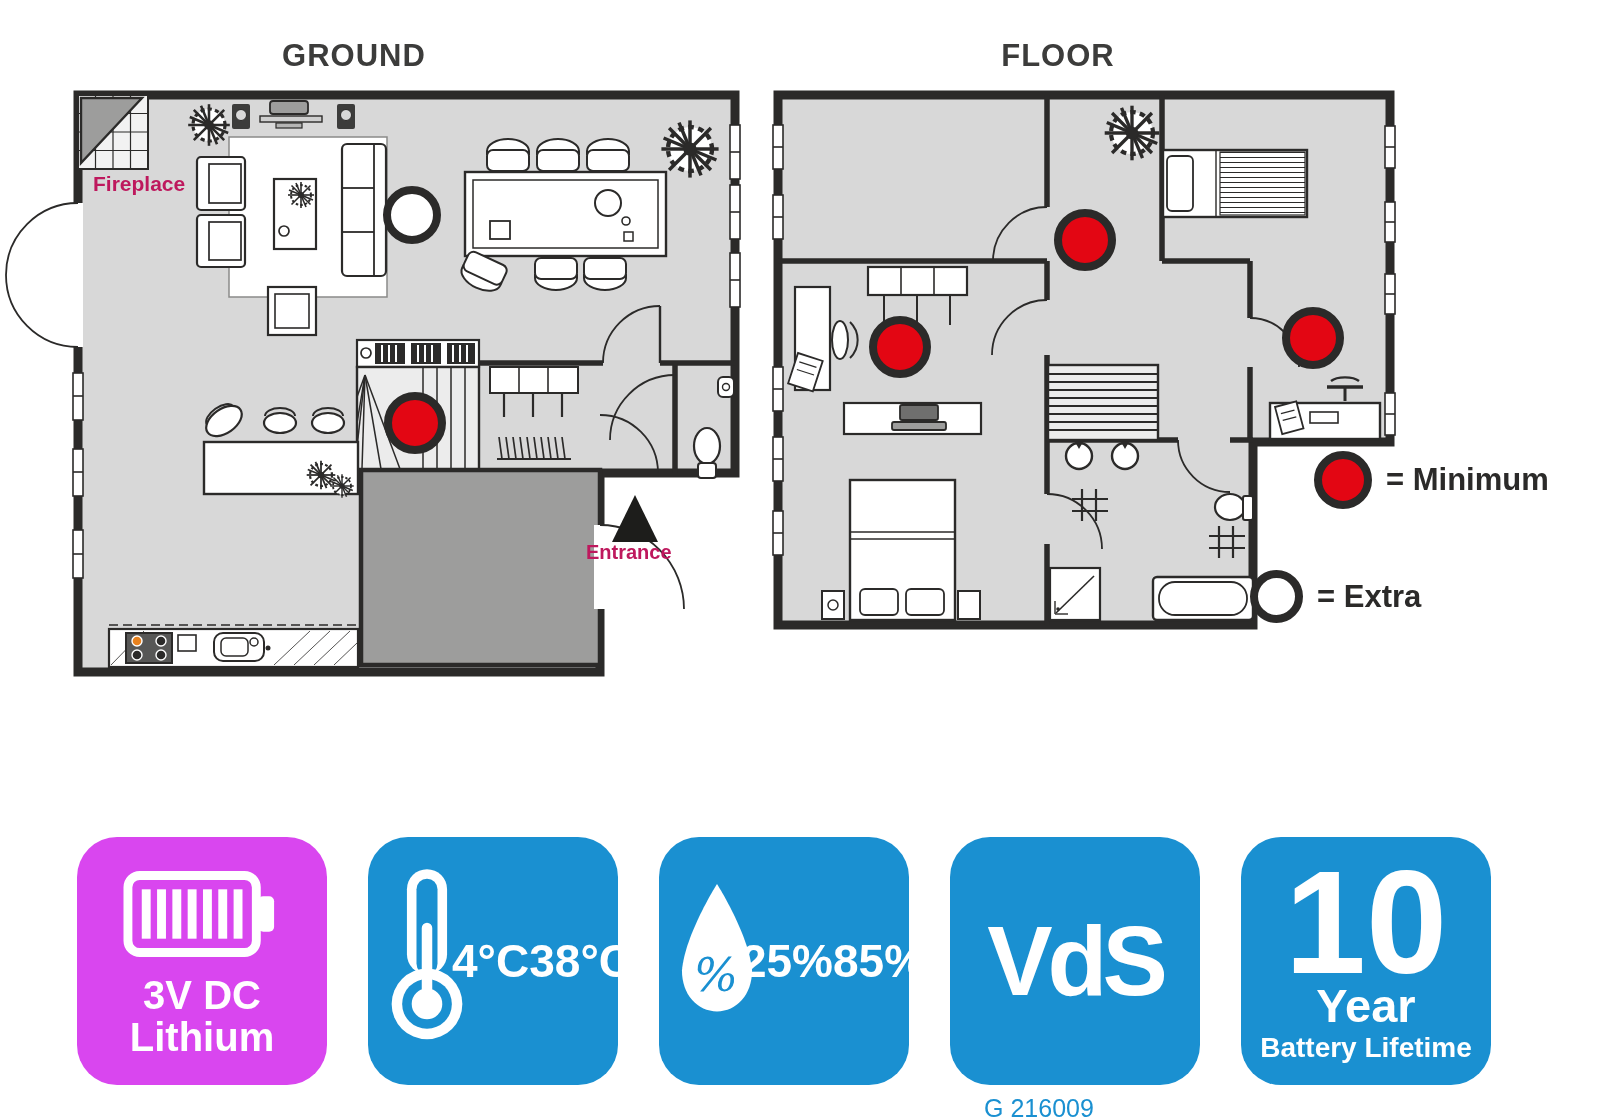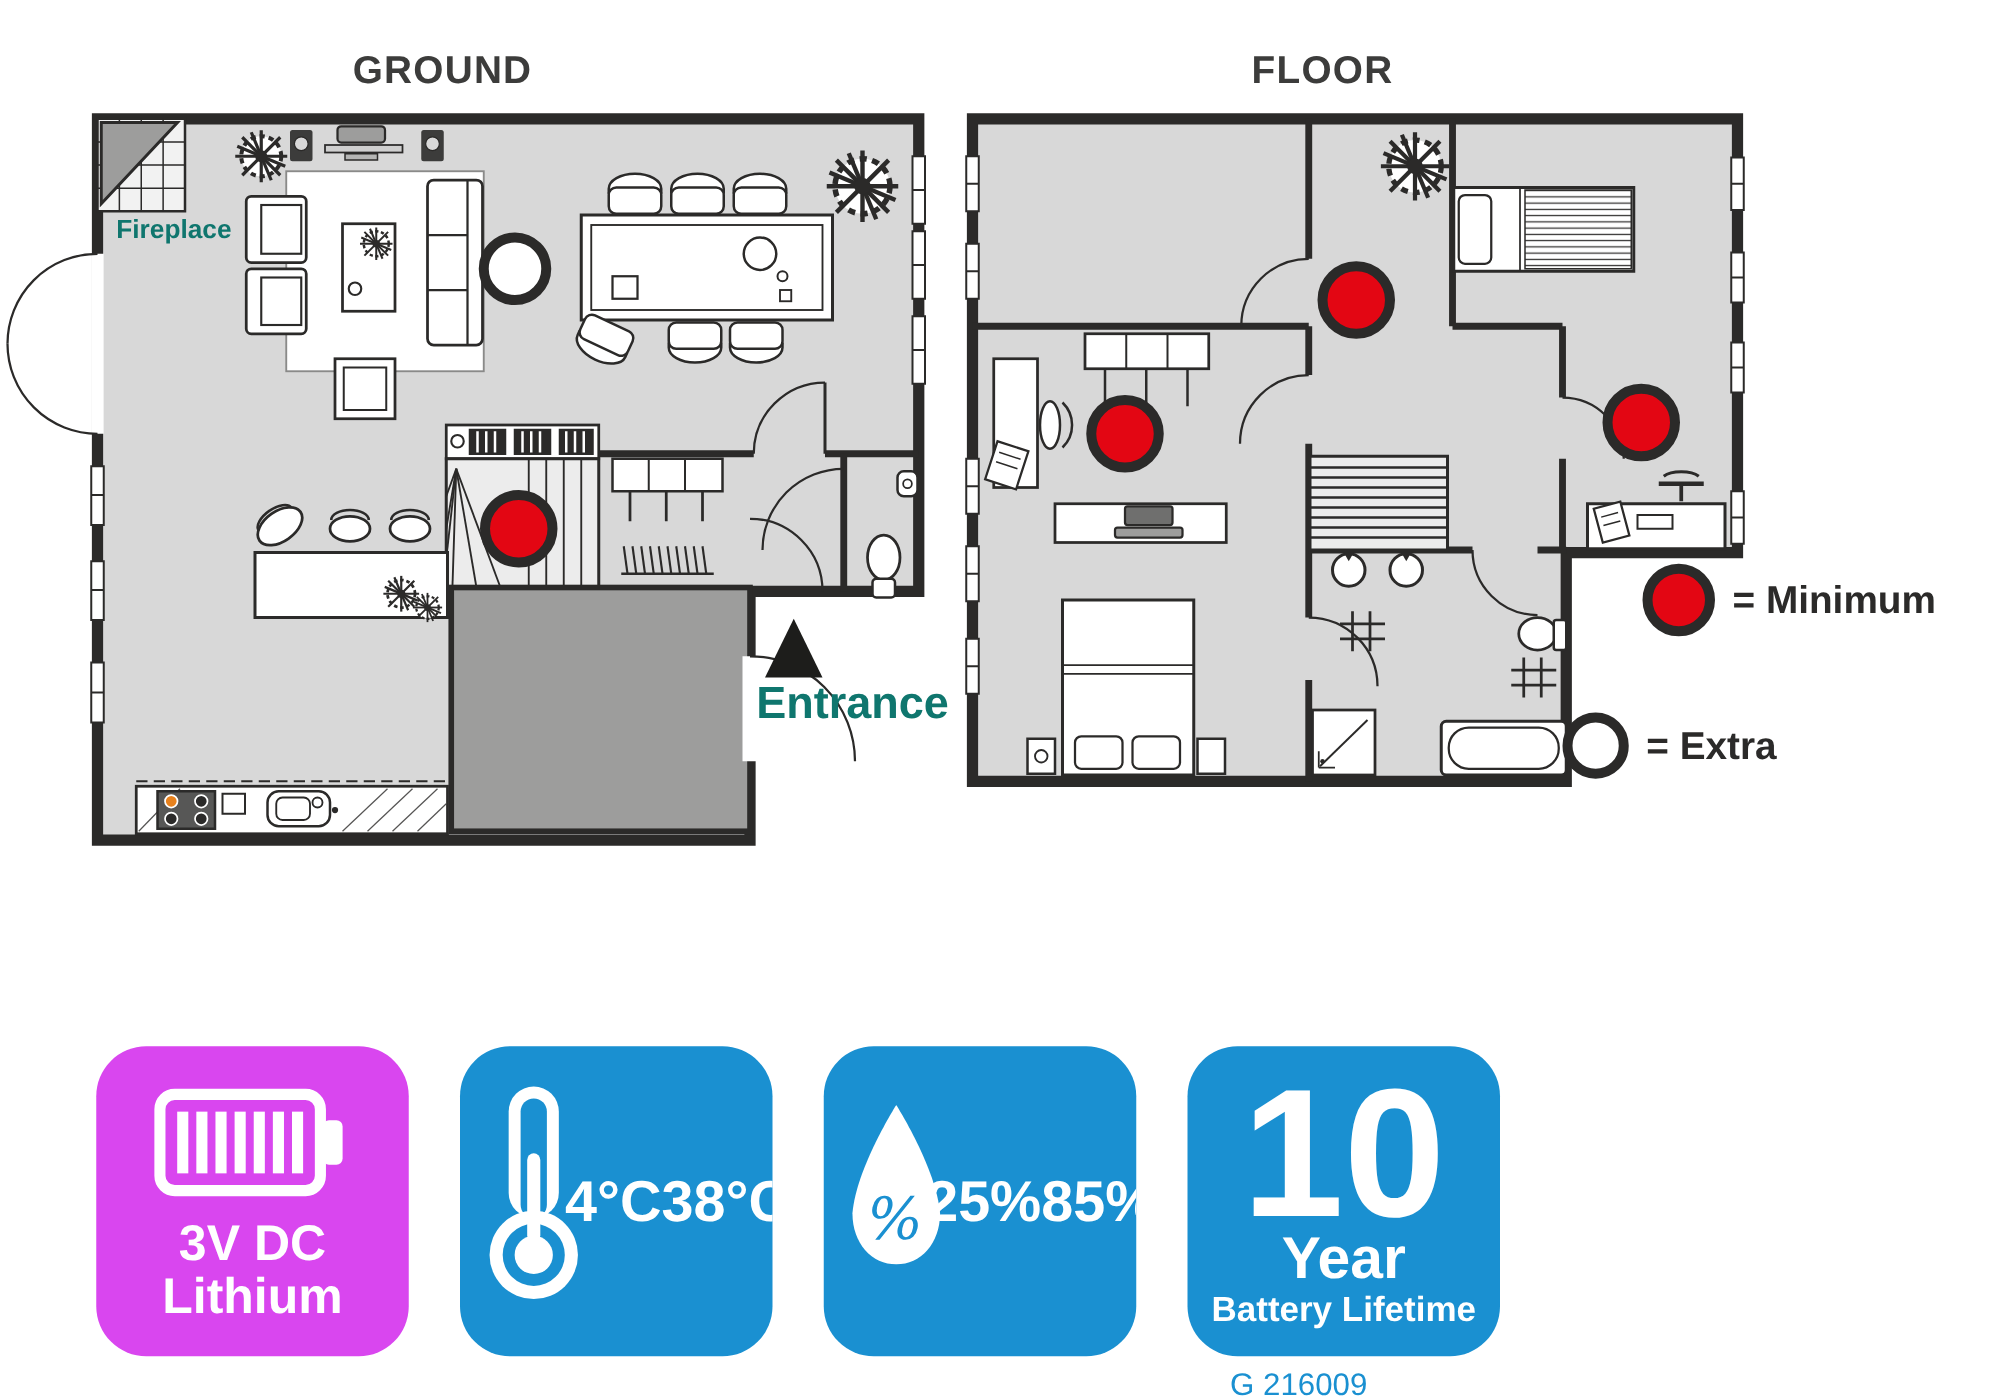--- a/index.html
+++ b/index.html
@@ -1,20 +1,20 @@
 <!DOCTYPE html>
 <html><head>
 <meta charset="utf-8">
 <style>
   html,body{margin:0;padding:0;background:#fff;}
   #stage{position:relative;width:1600px;height:1120px;background:#ffffff;overflow:hidden;
          font-family:"Liberation Sans",sans-serif;color:#2b2a29;}
   .abs{position:absolute;}
   .plan-title{font-size:31px;font-weight:bold;color:#3c3c3b;letter-spacing:1px;text-align:center;width:200px;}
-  .plan-label{font-weight:bold;color:#0f766e;}
+  .plan-label{font-weight:bold;color:#be185d;}
   svg{display:block;}
   
   .legend-row{position:absolute;display:flex;align-items:center;}
   .legend-circle{border-radius:50%;box-sizing:content-box;}
   .legend-circle.min{width:42px;height:42px;border:8px solid #2b2a29;background:#e30613;}
   .legend-circle.ext{width:37px;height:37px;border:8px solid #2b2a29;background:#ffffff;}
   .legend-label{font-size:31px;font-weight:bold;margin-left:14px;white-space:nowrap;}
   
   #badge-row{position:absolute;left:41px;top:837px;display:flex;gap:41px;}
   .badge{width:250px;height:248px;border-radius:40px;background:#1a90d1;color:#fff;
@@ -460,21 +460,21 @@
     </g>
 
     <g>
         <circle cx="307" cy="145" r="27" fill="#e30613" stroke="#2b2a29" stroke-width="8"></circle>
         <circle cx="122" cy="252" r="27" fill="#e30613" stroke="#2b2a29" stroke-width="8"></circle>
         <circle cx="535" cy="243" r="27" fill="#e30613" stroke="#2b2a29" stroke-width="8"></circle>
       </g>
   </svg>
 
   <div class="abs plan-label" style="left:93px;top:172px;font-size:21px;">Fireplace</div>
-  <div class="abs plan-label" style="left:605px;top:541px;font-size:36px;">Entrance</div>
+  <div class="abs plan-label" style="left:586px;top:541px;font-size:20px;">Entrance</div>
 
   <div class="legend-row" style="left:1314px;top:451px;">
     <div class="legend-circle min" style="background: rgb(227, 6, 19);"></div>
     <div class="legend-label">= Minimum</div>
   </div>
   <div class="legend-row" style="left:1250px;top:570px;">
     <div class="legend-circle ext" style="background: rgb(255, 255, 255);"></div>
     <div class="legend-label">= Extra</div>
   </div>
 
@@ -521,20 +521,25 @@
         <path d="M 45,3 C 45,3 12,55 9,92 C 9,117 25,134 45,134 C 65,134 81,117 81,92 C 78,55 45,3 45,3 Z" fill="#ffffff"></path>
         <text x="44" y="113" text-anchor="middle" font-family="DejaVu Serif, serif" font-style="italic" font-size="48" fill="#1a90d1">%</text>
       </svg>
       <div class="range-col">
         <div class="range-val">25%</div>
         <div class="range-div"></div>
         <div class="range-val">85%</div>
       </div>
     </div>
 
+    <div class="badge" style="background: rgb(26, 144, 209);">
+      <div class="col-center">
+        <div class="vds-text">VdS</div>
+      </div>
+    </div>
 
     <div class="badge" style="background: rgb(26, 144, 209);">
       <div class="col-center">
         <div class="big-num">10</div>
         <div class="big-unit">Year</div>
         <div class="big-caption">Battery Lifetime</div>
       </div>
     </div>
 
   </div>

